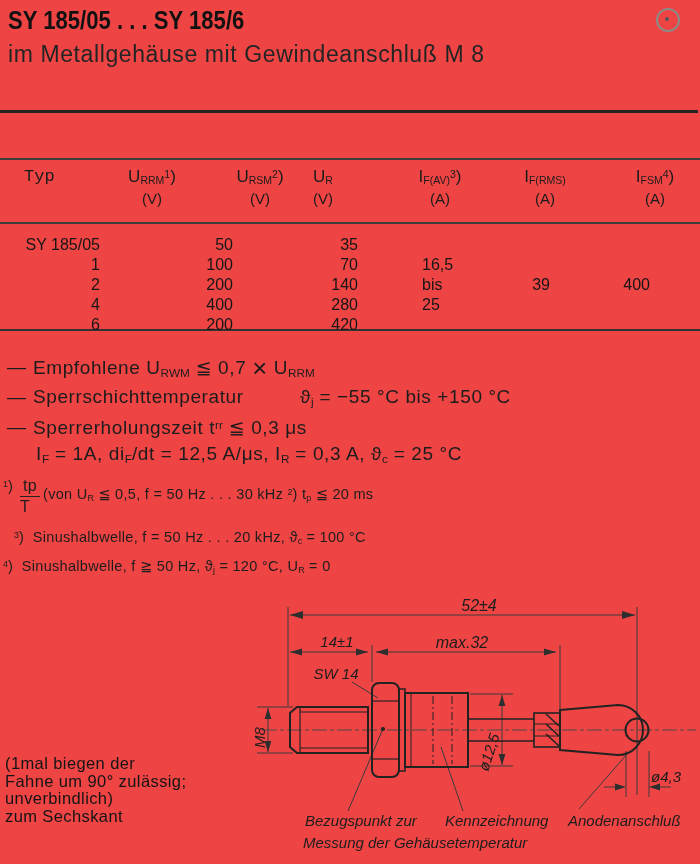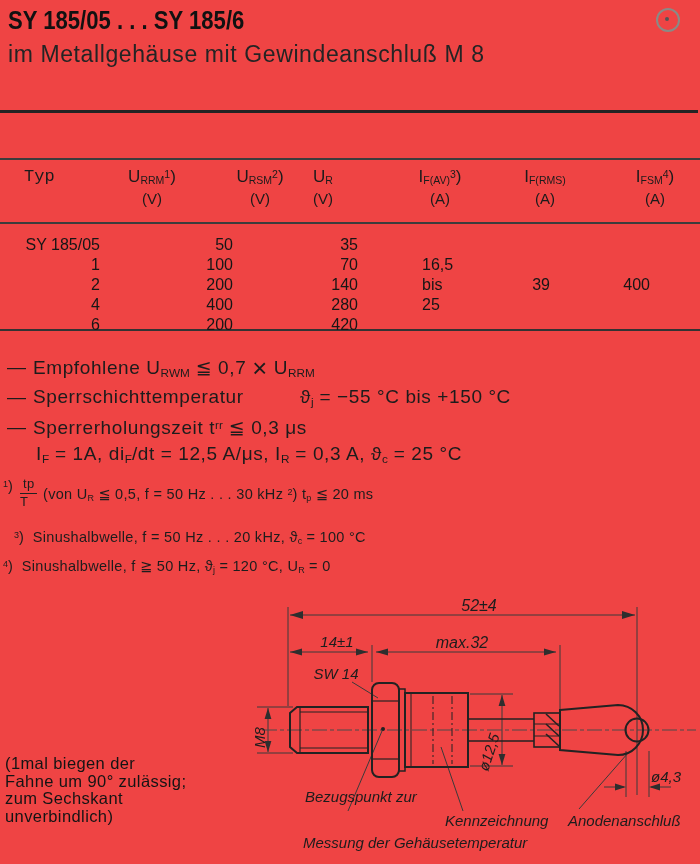--- a/index.html
+++ b/index.html
@@ -51,33 +51,33 @@
   .note{position:absolute;font-size:19px;letter-spacing:0.6px;white-space:nowrap;color:#1c1c1c;}
   .n-dash{left:7px;}
   .n-text{left:33px;}
   .n1{top:356px;} .n2{top:386px;} .n3{top:416px;} .n4{top:443px;left:36px;}
   .n2-val{left:300px;top:386px;}
   .bigx{font-size:1.35em;line-height:1;vertical-align:-0.1em;}
 
   
   .fn{position:absolute;font-size:14.5px;letter-spacing:0.3px;white-space:nowrap;color:#1d1d1d;}
   .fn-mark1{left:3px;top:478px;}
-  .frac{left:20px;top:477px;display:inline-block;font-size:13px;line-height:1.15;}
+  .frac{left:20px;top:477px;display:inline-block;font-size:16px;line-height:1.15;}
   .frac .num{display:block;border-bottom:1.4px solid #222;padding:0 3px 1px;}
   .frac .den{display:block;padding-top:1px;}
   .fn-rest{left:43px;top:486px;}
   .fn3{left:14px;top:529px;}
   .fn4{left:3px;top:558px;}
 
   
   .drawing{position:absolute;left:230px;top:596px;}
   .dt{font:italic 15px "Liberation Sans","DejaVu Sans",sans-serif;fill:#1d1d1d;}
   .dt-lg{font-size:16px;}
   .dlabel{position:absolute;font-style:italic;font-size:15px;white-space:nowrap;color:#1c1c1c;}
-  .lb-ref1{left:305px;top:788px;}
+  .lb-ref1{left:305px;top:812px;}
   .lb-ref2{left:303px;top:834px;}
   .lb-mark{left:445px;top:812px;}
   .lb-anode{left:568px;top:812px;text-align:center;}
   .bend{position:absolute;left:5px;top:755px;font-size:16.5px;line-height:17.5px;
         letter-spacing:0.4px;color:#141414;}
   .bend span{display:block;white-space:nowrap;}
 </style>
 </head>
 <body>
 
@@ -255,17 +255,17 @@
   </svg>
 
   <span class="dlabel lb-ref1">Bezugspunkt zur</span>
   <span class="dlabel lb-ref2">Messung der Gehäusetemperatur</span>
   <span class="dlabel lb-mark">Kennzeichnung</span>
   <span class="dlabel lb-anode">Anodenanschluß</span>
 
   <div class="bend">
     <span>(1mal biegen der</span>
     <span>Fahne um 90° zulässig;</span>
+    <span>unverbindlich)</span>
     <span>zum Sechskant</span>
-    <span>unverbindlich)</span>
   </div>
 
 </div>
 
 </body></html>

